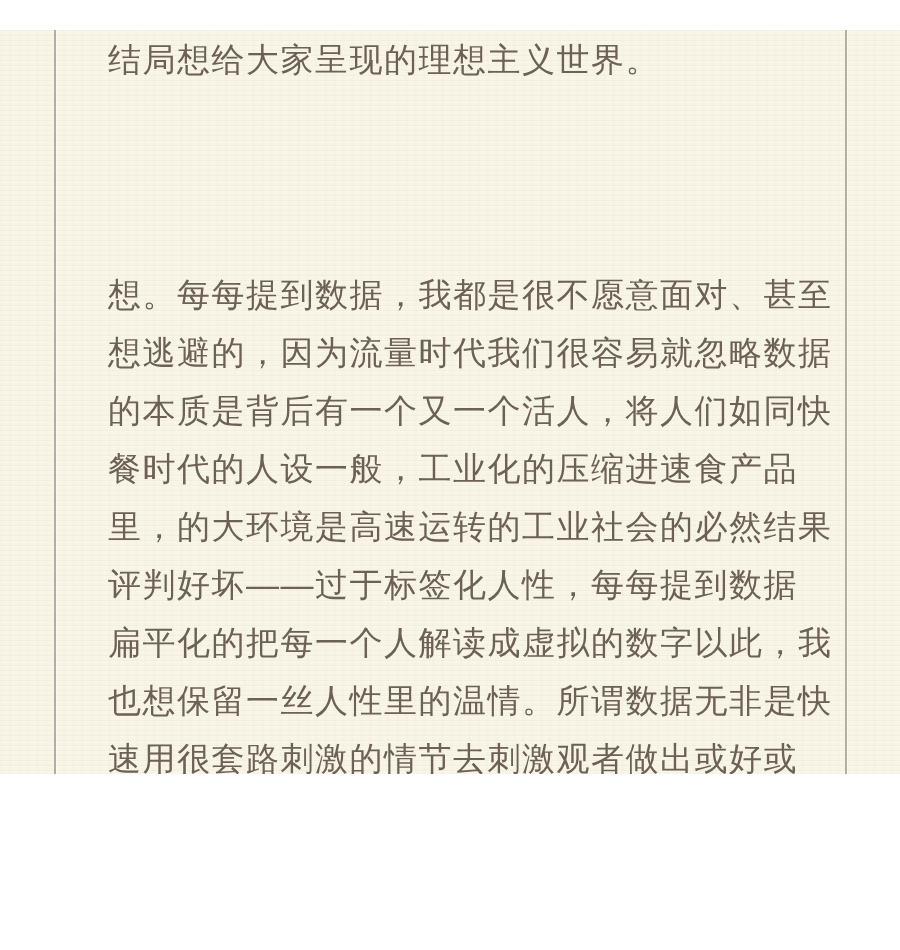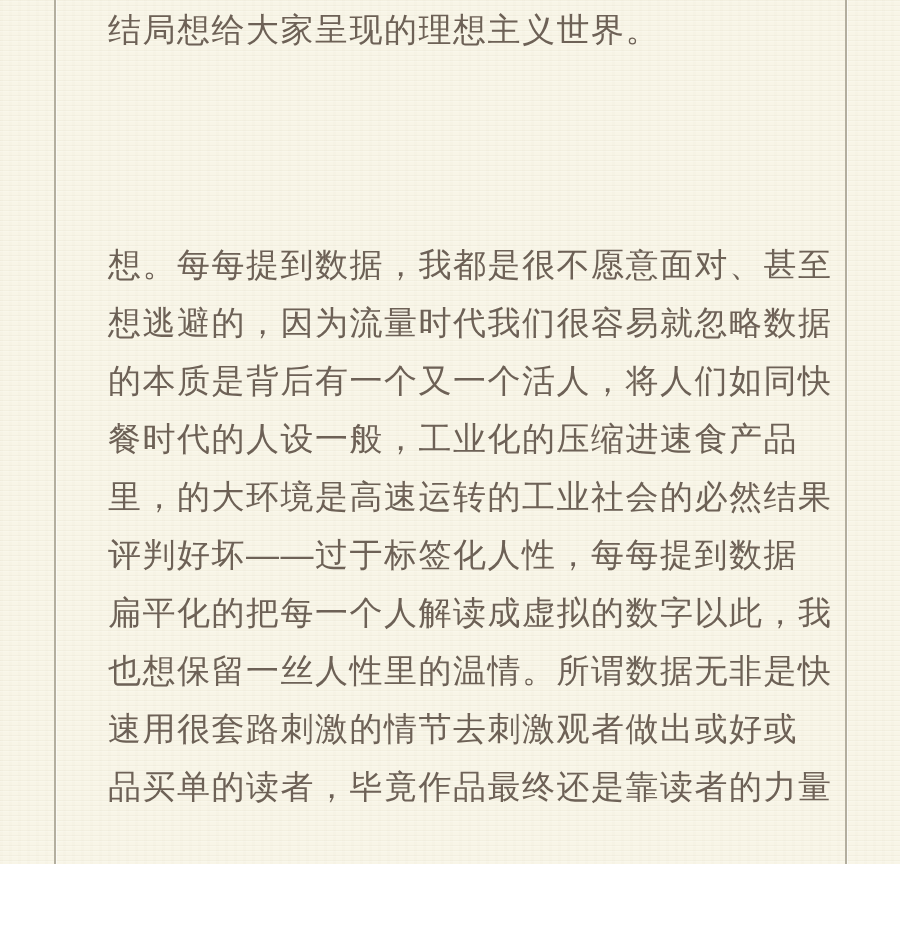--- a/index.html
+++ b/index.html
@@ -8,31 +8,32 @@
   }
   body {
     width: 900px;
     height: 950px;
     overflow: hidden;
     font-family: "Liberation Sans", sans-serif;
   }
   .page {
     position: relative;
     width: 900px;
-    height: 864px;
+    height: 744px;
     background-color: #f8f5e7;
     background-image:
       repeating-linear-gradient(180deg,
         rgba(196, 190, 162, 0.10) 0px, rgba(196, 190, 162, 0.10) 1px,
         rgba(255, 255, 255, 0.18) 1px, rgba(255, 255, 255, 0.18) 2px,
         transparent 2px, transparent 5px),
       repeating-linear-gradient(90deg,
         rgba(210, 205, 180, 0.05) 0px, rgba(210, 205, 180, 0.05) 3px,
         transparent 3px, transparent 9px);
     overflow: hidden;
+    margin-top: 30px;
   }
   .vline {
     position: absolute;
     top: 0;
     bottom: 0;
     width: 2px;
     background: #b3ae9e;
     box-shadow: 1px 0 0 rgba(255,255,255,0.6);
   }
   .vline.left  { left: 54px; }

